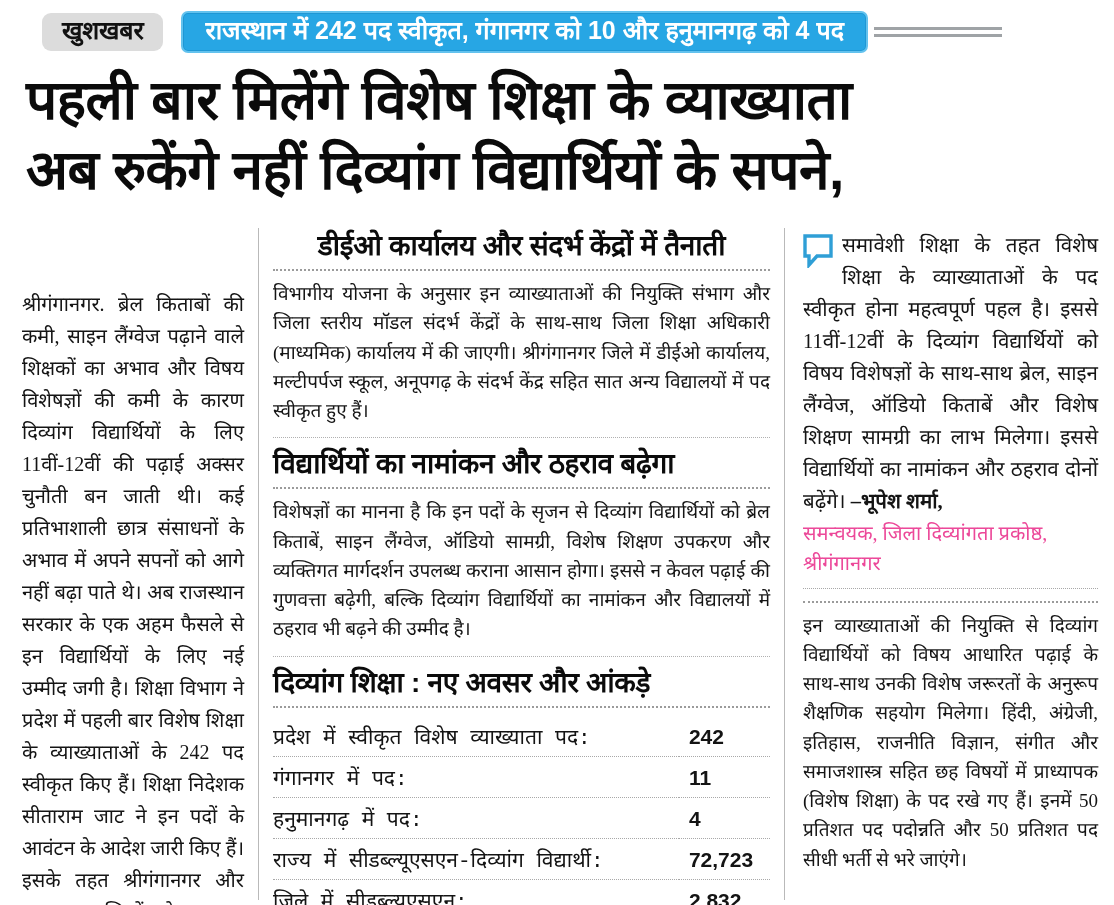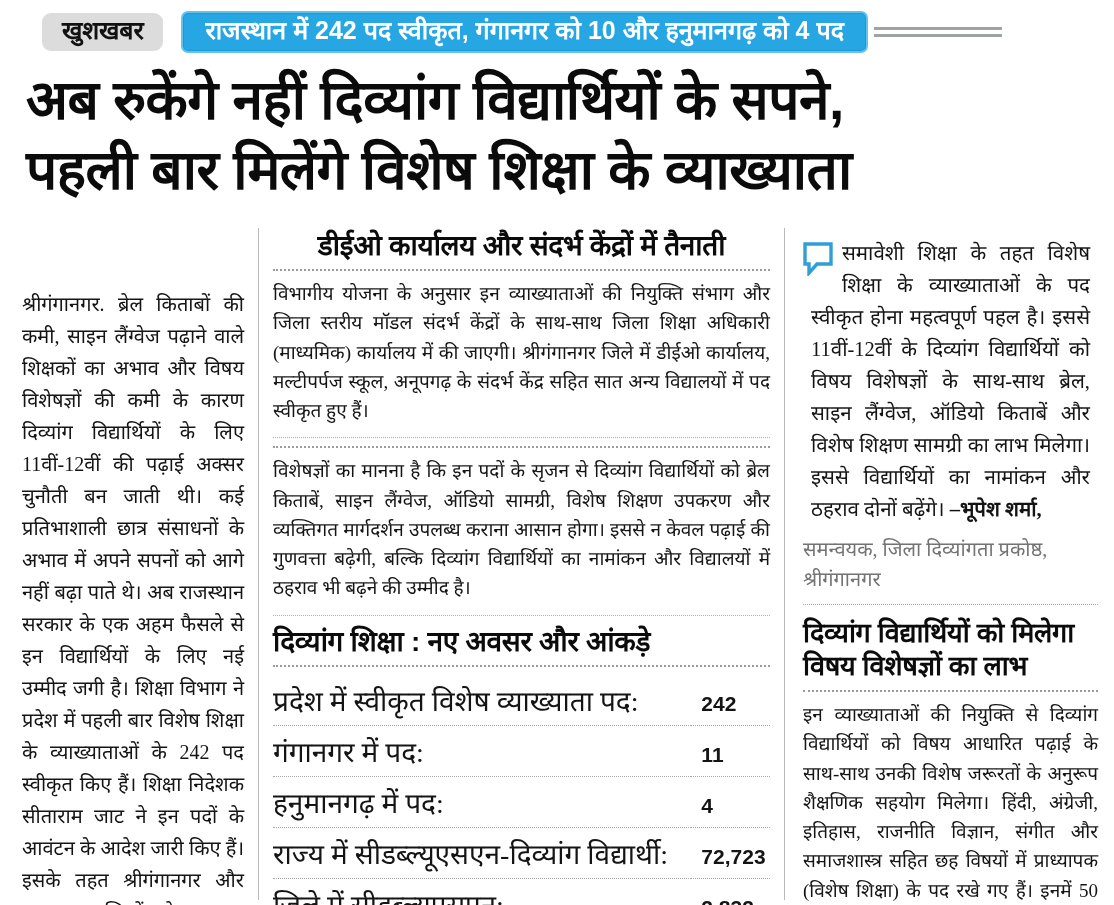--- a/index.html
+++ b/index.html
@@ -147,23 +147,24 @@
 
   
   .stats {
     width: 100%;
     border-collapse: collapse;
     font-family: "Liberation Serif", serif;
   }
   .stats td {
     padding: 6px 0 6px 0;
     border-bottom: 1px dotted #a8a8a8;
-    font-size: 28px;
+    font-size: 21px;
     color: #141414;
     vertical-align: baseline;
+    font-family: Liberation Mono, monospace;
   }
   .stats tr:last-child td { border-bottom: 1px dotted #a8a8a8; }
   .stats td.val {
     font-family: "Liberation Sans", sans-serif;
     font-weight: bold;
     font-size: 21px;
     white-space: nowrap;
     padding-left: 10px;
   }
 
@@ -174,28 +175,28 @@
     width: 30px;
     height: 34px;
     margin: 4px 9px 0 0;
   }
   .quote-text {
     font-family: "Liberation Serif", serif;
     font-size: 20.5px;
     line-height: 1.56;
     text-align: justify;
     color: #141414;
-    margin: 8px;
+    margin: 0;
   }
   .attrib-name { font-weight: bold; }
   .attrib-role {
     font-family: "Liberation Serif", serif;
     font-size: 20px;
     line-height: 1.5;
-    color: #737373;
+    color: #ec4899;
     margin: 0;
   }
   .rule-solid {
     height: 0;
     border-top: 1px dotted #a8a8a8;
     margin: 10px 0 12px 0;
   }
 </style>
 </head>
 <body>
@@ -203,40 +204,41 @@
 <div class="banner-row">
   <div class="kicker-badge">खुशखबर</div>
   <div class="banner-blue">राजस्थान में 242 पद स्वीकृत, गंगानगर को 10 और हनुमानगढ़ को 4 पद</div>
   <div class="banner-deco">
     <i></i>
     <i></i>
   </div>
 </div>
 
 <div class="headline">
+  <span class="ln">पहली बार मिलेंगे विशेष शिक्षा के व्याख्याता</span>
   <span class="ln">अब रुकेंगे नहीं दिव्यांग विद्यार्थियों के सपने,</span>
-  <span class="ln">पहली बार मिलेंगे विशेष शिक्षा के व्याख्याता</span>
 </div>
 
 <div class="columns">
 
   <div class="col-left">
     <p class="body-text"><span class="dateline">श्रीगंगानगर.</span><span> ब्रेल किताबों की कमी, साइन लैंग्वेज पढ़ाने वाले शिक्षकों का अभाव और विषय विशेषज्ञों की कमी के कारण दिव्यांग विद्यार्थियों के लिए 11वीं-12वीं की पढ़ाई अक्सर चुनौती बन जाती थी। कई प्रतिभाशाली छात्र संसाधनों के अभाव में अपने सपनों को आगे नहीं बढ़ा पाते थे। अब राजस्थान सरकार के एक अहम फैसले से इन विद्यार्थियों के लिए नई उम्मीद जगी है। शिक्षा विभाग ने प्रदेश में पहली बार विशेष शिक्षा के व्याख्याताओं के 242 पद स्वीकृत किए हैं। शिक्षा निदेशक सीताराम जाट ने इन पदों के आवंटन के आदेश जारी किए हैं। इसके तहत श्रीगंगानगर और हनुमानगढ़ जिलों को कुल 14 पद मिले हैं, जिनमें श्रीगंगानगर में 10 और हनुमानगढ़ में 4 पद स्वीकृत किए गए हैं</span></p>
   </div>
 
   <div class="col-mid">
 
     <div class="block">
       <h2 class="subhead center">डीईओ कार्यालय और संदर्भ केंद्रों में तैनाती</h2>
       <div class="dotrule"></div>
       <p class="body-text">विभागीय योजना के अनुसार इन व्याख्याताओं की नियुक्ति संभाग और जिला स्तरीय मॉडल संदर्भ केंद्रों के साथ-साथ जिला शिक्षा अधिकारी (माध्यमिक) कार्यालय में की जाएगी। श्रीगंगानगर जिले में डीईओ कार्यालय, मल्टीपर्पज स्कूल, अनूपगढ़ के संदर्भ केंद्र सहित सात अन्य विद्यालयों में पद स्वीकृत हुए हैं।</p>
     </div>
     <div class="dotrule thin"></div>
 
     <div class="block">
+      <h2 class="subhead">विद्यार्थियों का नामांकन और ठहराव बढ़ेगा</h2>
       <div class="dotrule"></div>
       <p class="body-text">विशेषज्ञों का मानना है कि इन पदों के सृजन से दिव्यांग विद्यार्थियों को ब्रेल किताबें, साइन लैंग्वेज, ऑडियो सामग्री, विशेष शिक्षण उपकरण और व्यक्तिगत मार्गदर्शन उपलब्ध कराना आसान होगा। इससे न केवल पढ़ाई की गुणवत्ता बढ़ेगी, बल्कि दिव्यांग विद्यार्थियों का नामांकन और विद्यालयों में ठहराव भी बढ़ने की उम्मीद है।</p>
     </div>
     <div class="dotrule thin"></div>
 
     <div class="block">
       <h2 class="subhead">दिव्यांग शिक्षा : नए अवसर और आंकड़े</h2>
       <div class="dotrule"></div>
       <table class="stats">
         <tbody>
@@ -273,20 +275,19 @@
       <svg class="quote-icon" viewBox="0 0 30 34" aria-hidden="true">
         <path d="M2 2 H28 V22 H14 L6 31 V22 H2 Z" fill="none" stroke="#2f9fd6" stroke-width="3.4" stroke-linejoin="miter"></path>
       </svg>
       <p class="quote-text"><span>समावेशी शिक्षा के तहत विशेष शिक्षा के व्याख्याताओं के पद स्वीकृत होना महत्वपूर्ण पहल है। इससे 11वीं-12वीं के दिव्यांग विद्यार्थियों को विषय विशेषज्ञों के साथ-साथ ब्रेल, साइन लैंग्वेज, ऑडियो किताबें और विशेष शिक्षण सामग्री का लाभ मिलेगा। इससे विद्यार्थियों का नामांकन और ठहराव दोनों बढ़ेंगे। </span><span class="attrib-name">–भूपेश शर्मा,</span></p>
       <p class="attrib-role">समन्वयक, जिला दिव्यांगता प्रकोष्ठ, श्रीगंगानगर</p>
     </div>
 
     <div class="rule-solid"></div>
 
     <div class="block">
-      <h2 class="subhead small">दिव्यांग विद्यार्थियों को मिलेगा विषय विशेषज्ञों का लाभ</h2>
       <div class="dotrule"></div>
       <p class="body-text">इन व्याख्याताओं की नियुक्ति से दिव्यांग विद्यार्थियों को विषय आधारित पढ़ाई के साथ-साथ उनकी विशेष जरूरतों के अनुरूप शैक्षणिक सहयोग मिलेगा। हिंदी, अंग्रेजी, इतिहास, राजनीति विज्ञान, संगीत और समाजशास्त्र सहित छह विषयों में प्राध्यापक (विशेष शिक्षा) के पद रखे गए हैं। इनमें 50 प्रतिशत पद पदोन्नति और 50 प्रतिशत पद सीधी भर्ती से भरे जाएंगे।</p>
     </div>
 
   </div>
 
 </div>
 
 </body></html>

